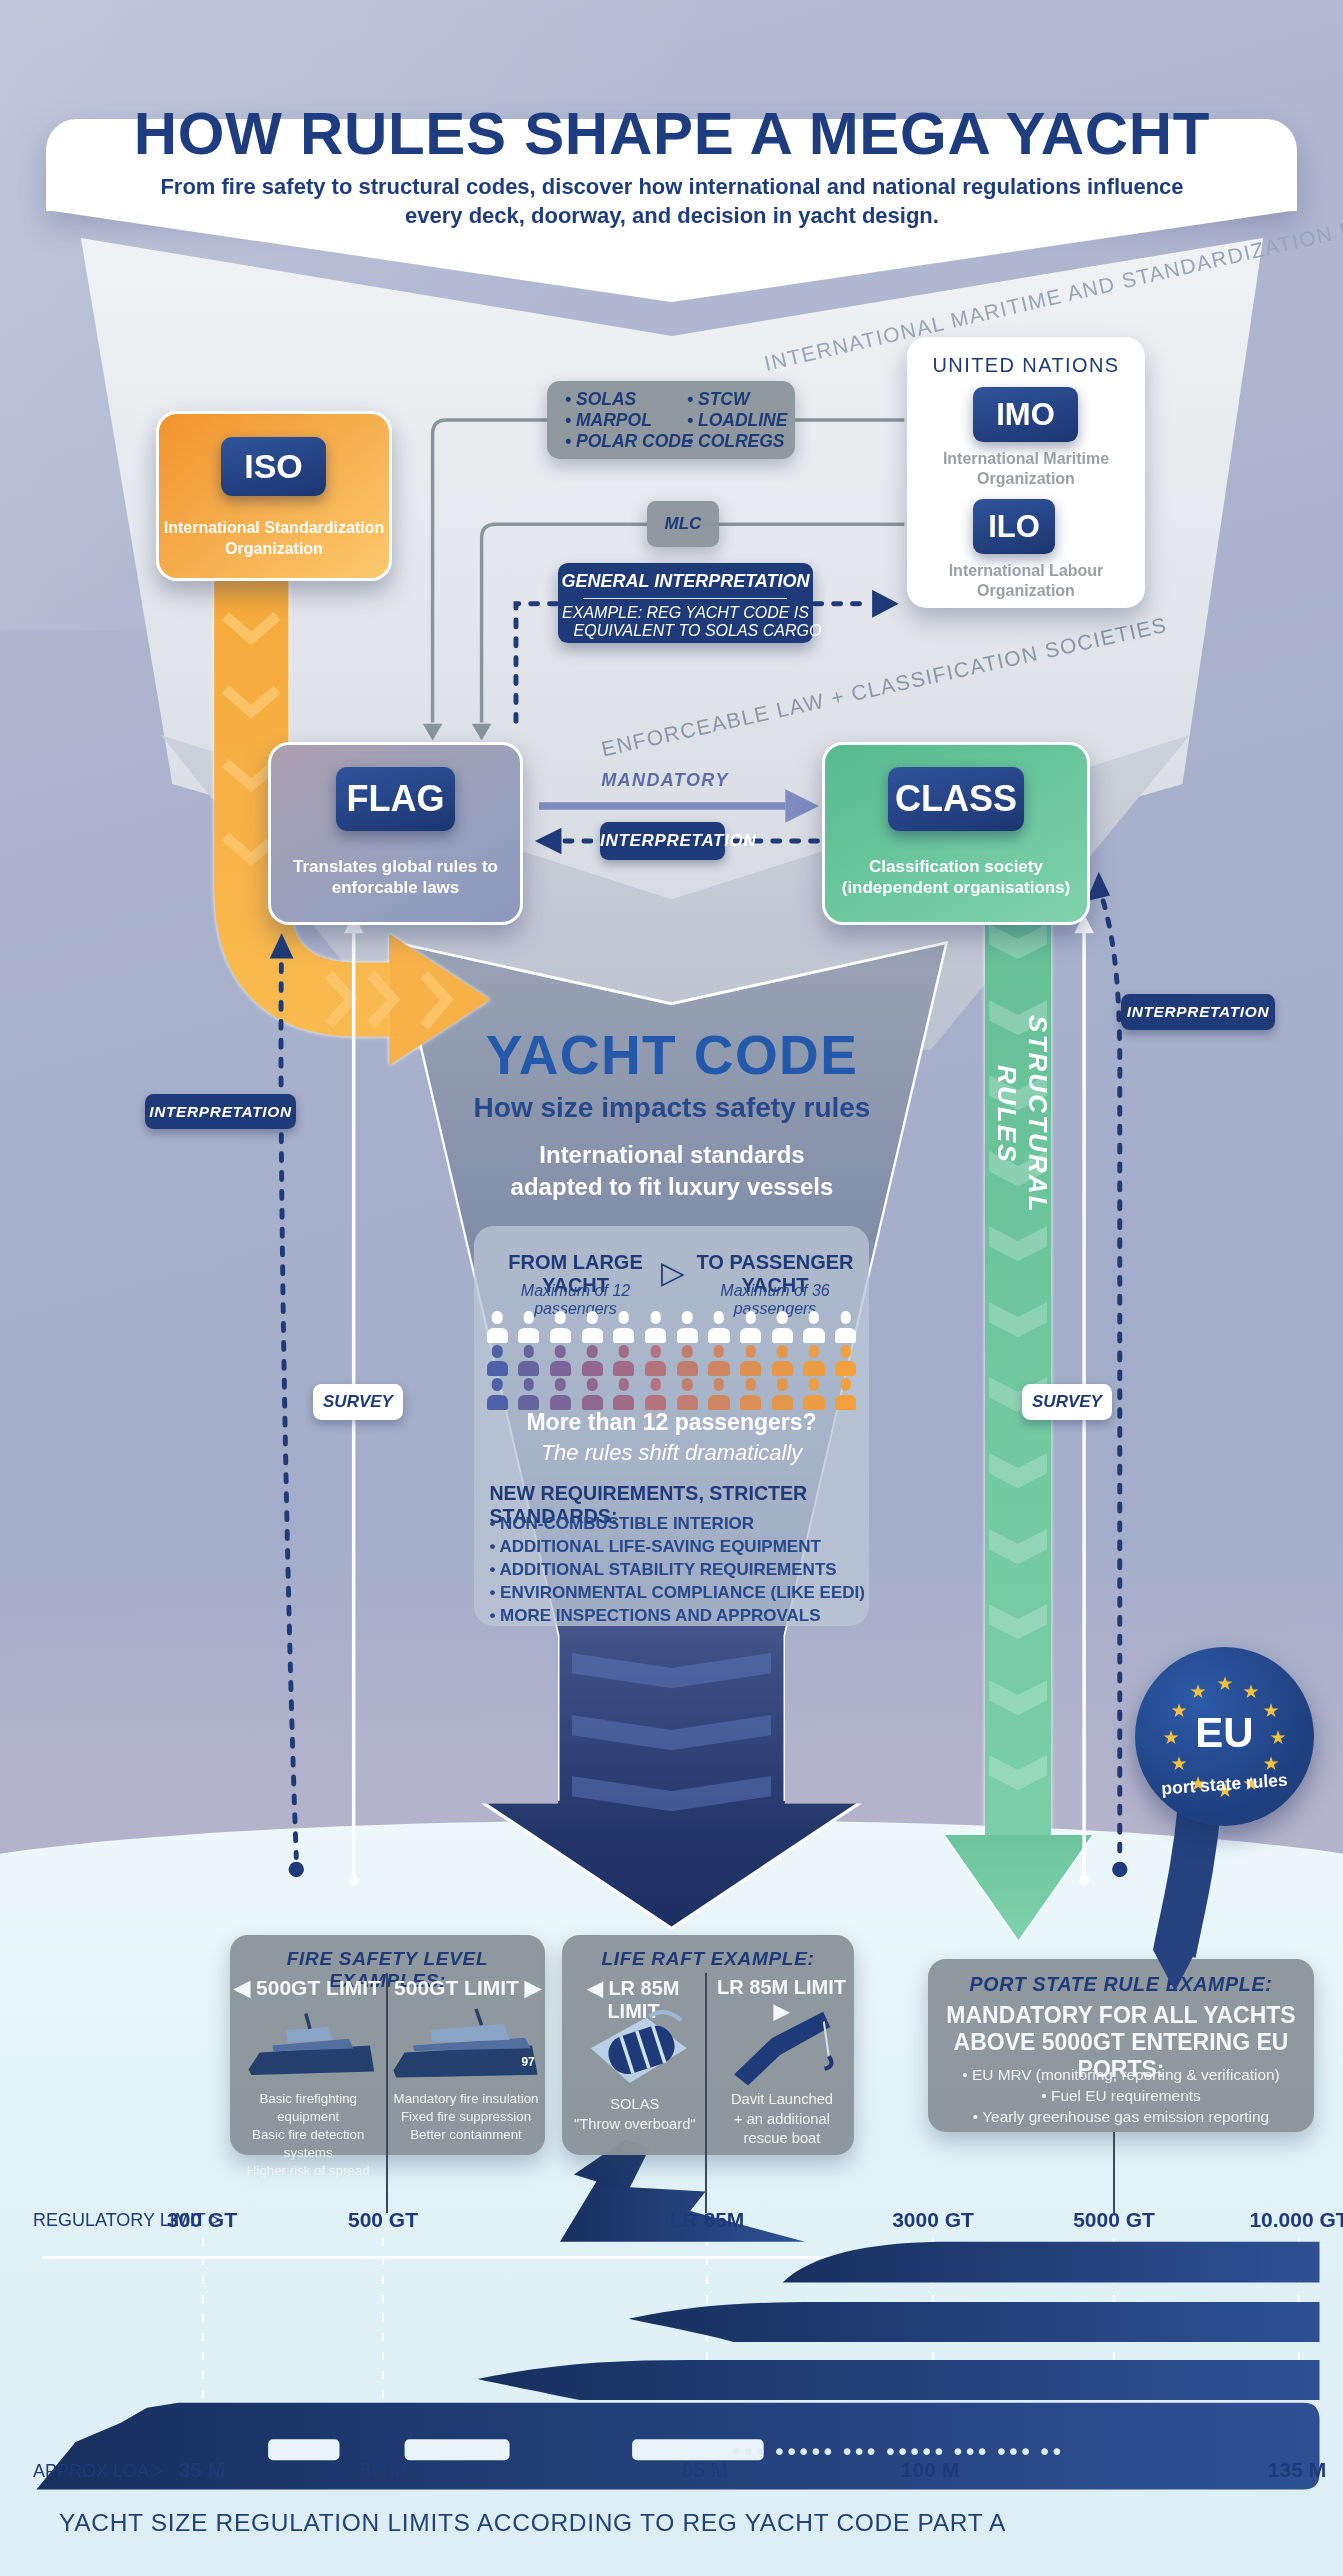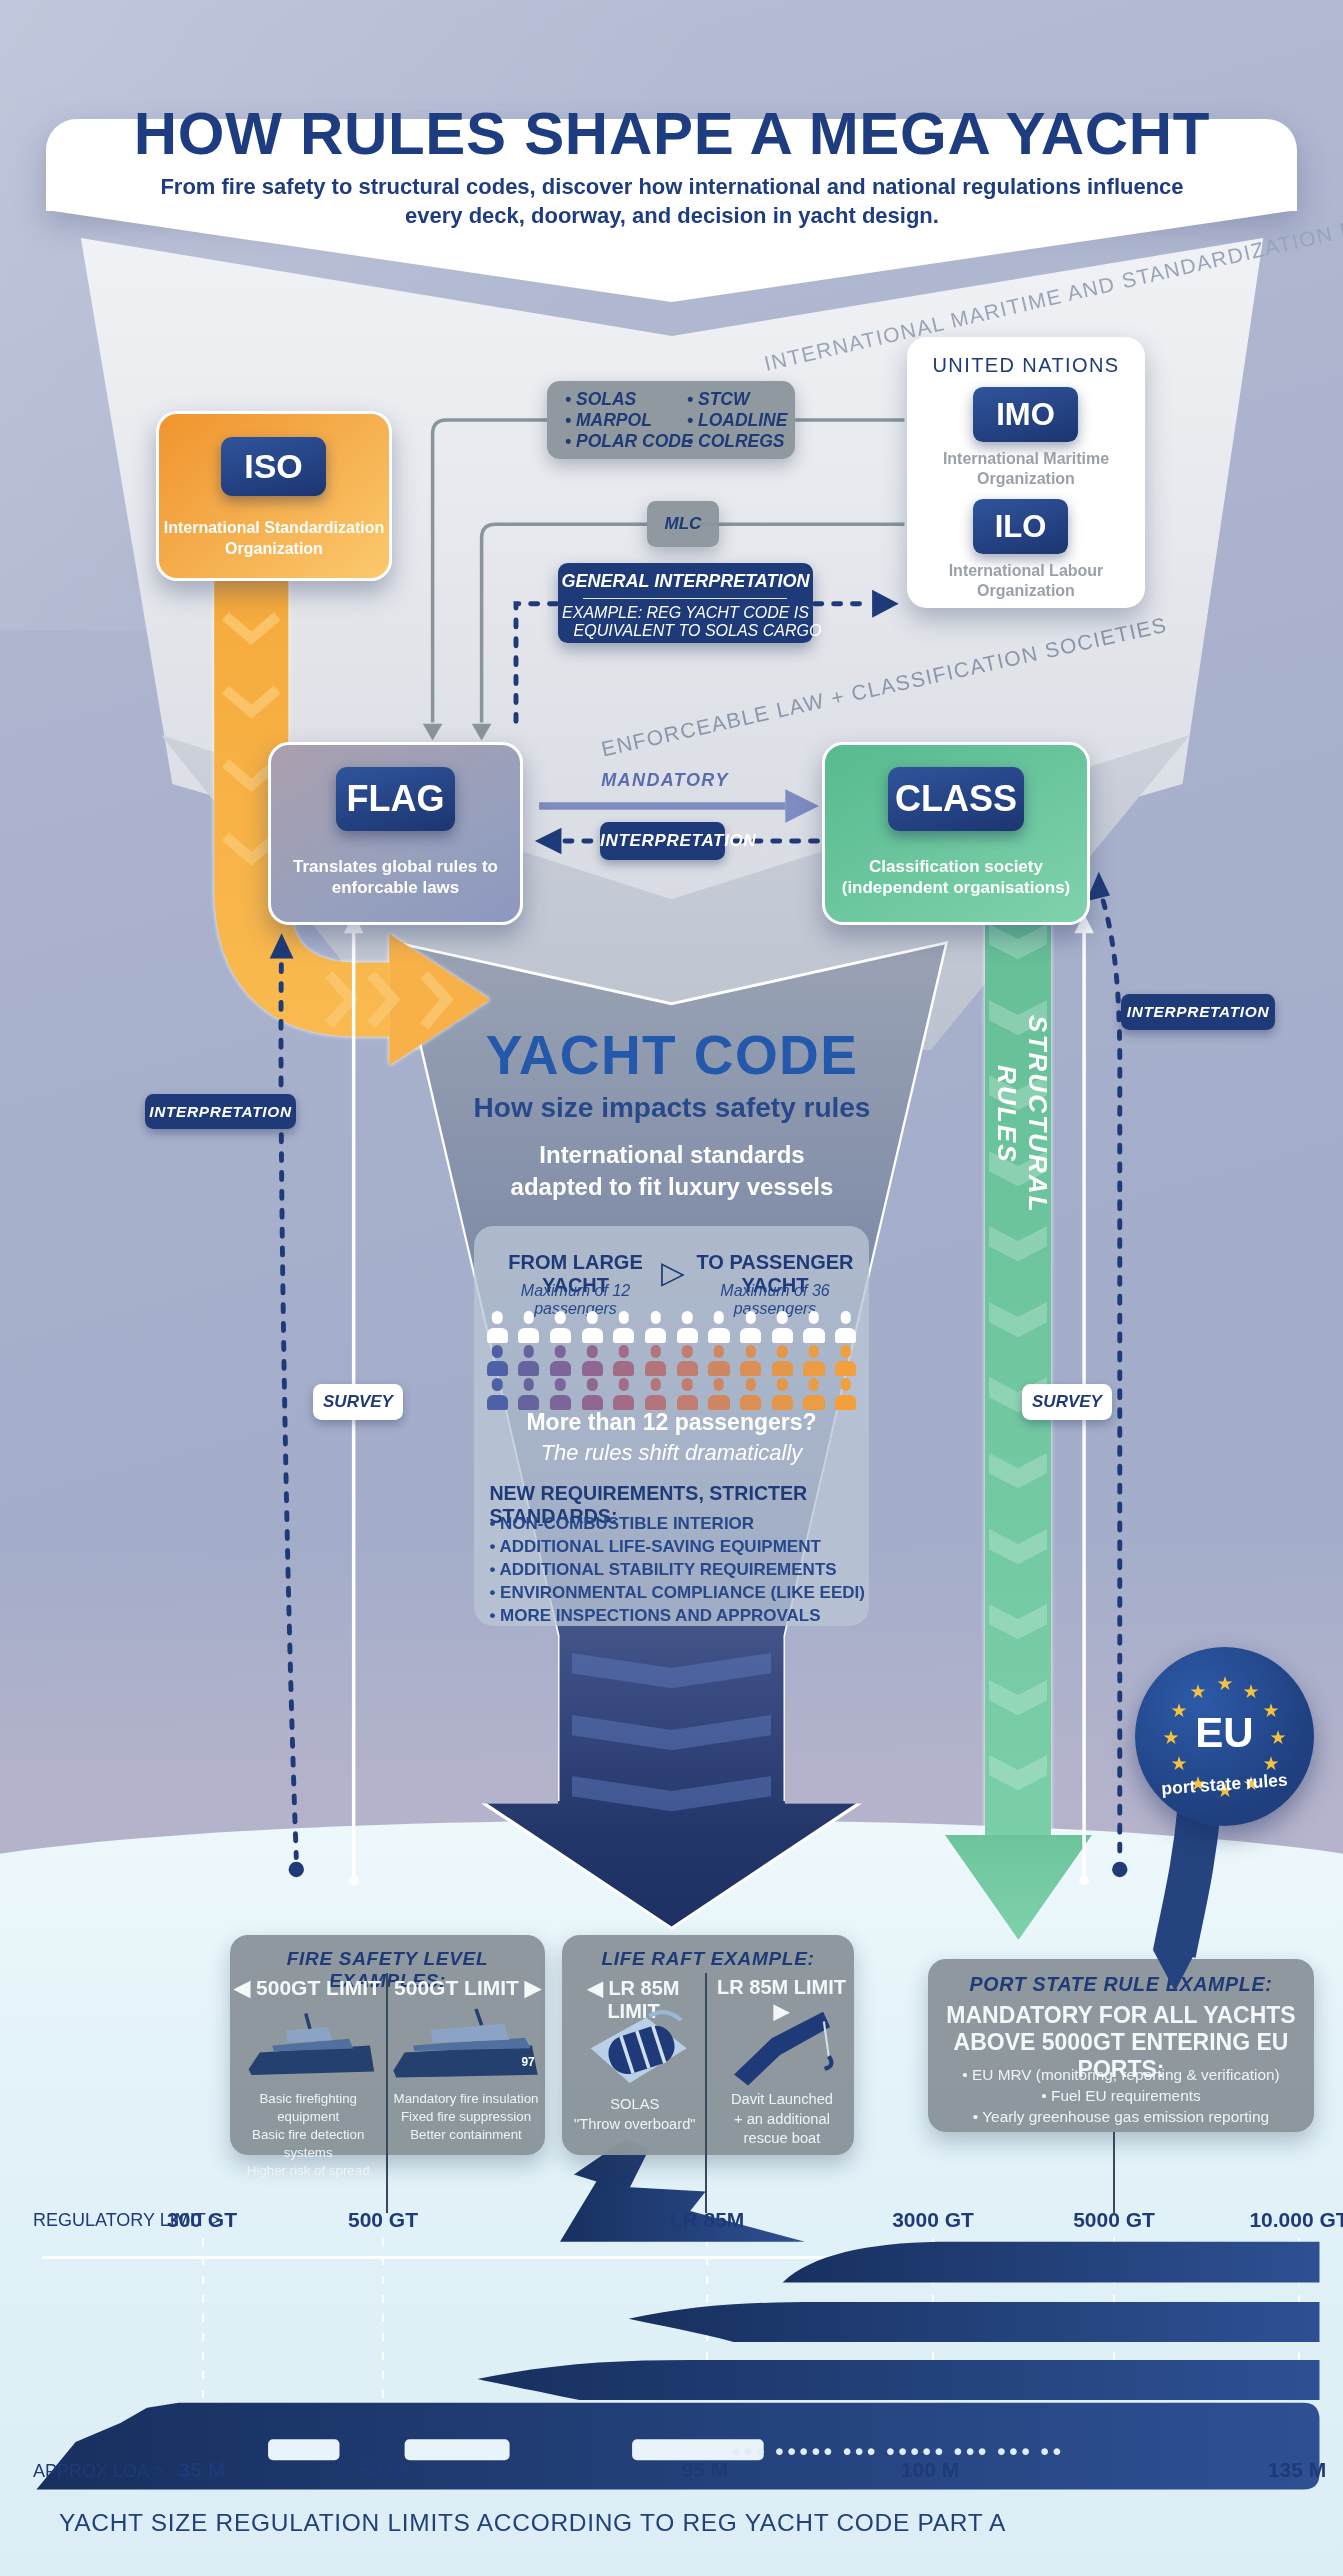--- a/index.html
+++ b/index.html
@@ -180,21 +180,21 @@
       </div>
   </div>
 
   <div class="abs graybox" style="left:647px;top:501px;width:72px;height:46px;z-index:7;line-height:46px;text-align:center;font-size:17px;font-weight:bold;font-style:italic;color:#1e3a78;border-radius:8.4px;">MLC</div>
 
   <div class="abs" style="left:907px;top:337px;width:238px;height:271px;background:#fff;border-radius:19.6px;box-shadow:0 11.2px 25px rgba(40,55,95,.3);z-index:7;">
     <div class="abs ctext navy" style="left:0;top:17px;width:100%;font-size:20px;letter-spacing:1.4px;">UNITED NATIONS</div>
     <div class="abs navybadge" style="left:66px;top:50px;width:105px;height:55px;line-height:55px;font-size:31px;border-radius:9.8px;">IMO</div>
     <div class="abs ctext" style="left:0;top:113px;width:100%;font-size:16px;font-weight:bold;color:#9aa0a8;">International Maritime</div>
     <div class="abs ctext" style="left:0;top:133px;width:100%;font-size:16px;font-weight:bold;color:#9aa0a8;">Organization</div>
-    <div class="abs navybadge" style="left:66px;top:162px;width:95px;height:55px;line-height:55px;font-size:31px;border-radius:9.8px;">ILO</div>
+    <div class="abs navybadge" style="left:66px;top:162px;width:82px;height:55px;line-height:55px;font-size:31px;border-radius:9.8px;">ILO</div>
     <div class="abs ctext" style="left:0;top:225px;width:100%;font-size:16px;font-weight:bold;color:#9aa0a8;">International Labour</div>
     <div class="abs ctext" style="left:0;top:245px;width:100%;font-size:16px;font-weight:bold;color:#9aa0a8;">Organization</div>
   </div>
 
   <div class="abs" style="left:558px;top:563px;width:255px;height:80px;background:#1e3a78;border-radius:9.8px;z-index:7;box-shadow:0 7px 15.4px rgba(20,35,80,.35);">
     <div class="abs ctext white" style="left:0;top:8.4px;width:100%;font-size:18px;font-weight:bold;font-style:italic;">GENERAL INTERPRETATION</div>
     <div class="abs" style="left:25px;top:35px;width:204px;height:0.7px;background:rgba(255,255,255,.85);"></div>
     <div class="abs ctext white" style="left:0;top:41px;width:100%;font-size:16px;font-style:italic;">EXAMPLE: REG YACHT CODE IS</div>
     <div class="abs ctext white" style="left:0;top:59px;width:100%;font-size:16px;font-style:italic;padding-left:12px;">EQUIVALENT TO SOLAS CARGO</div>
   </div>

